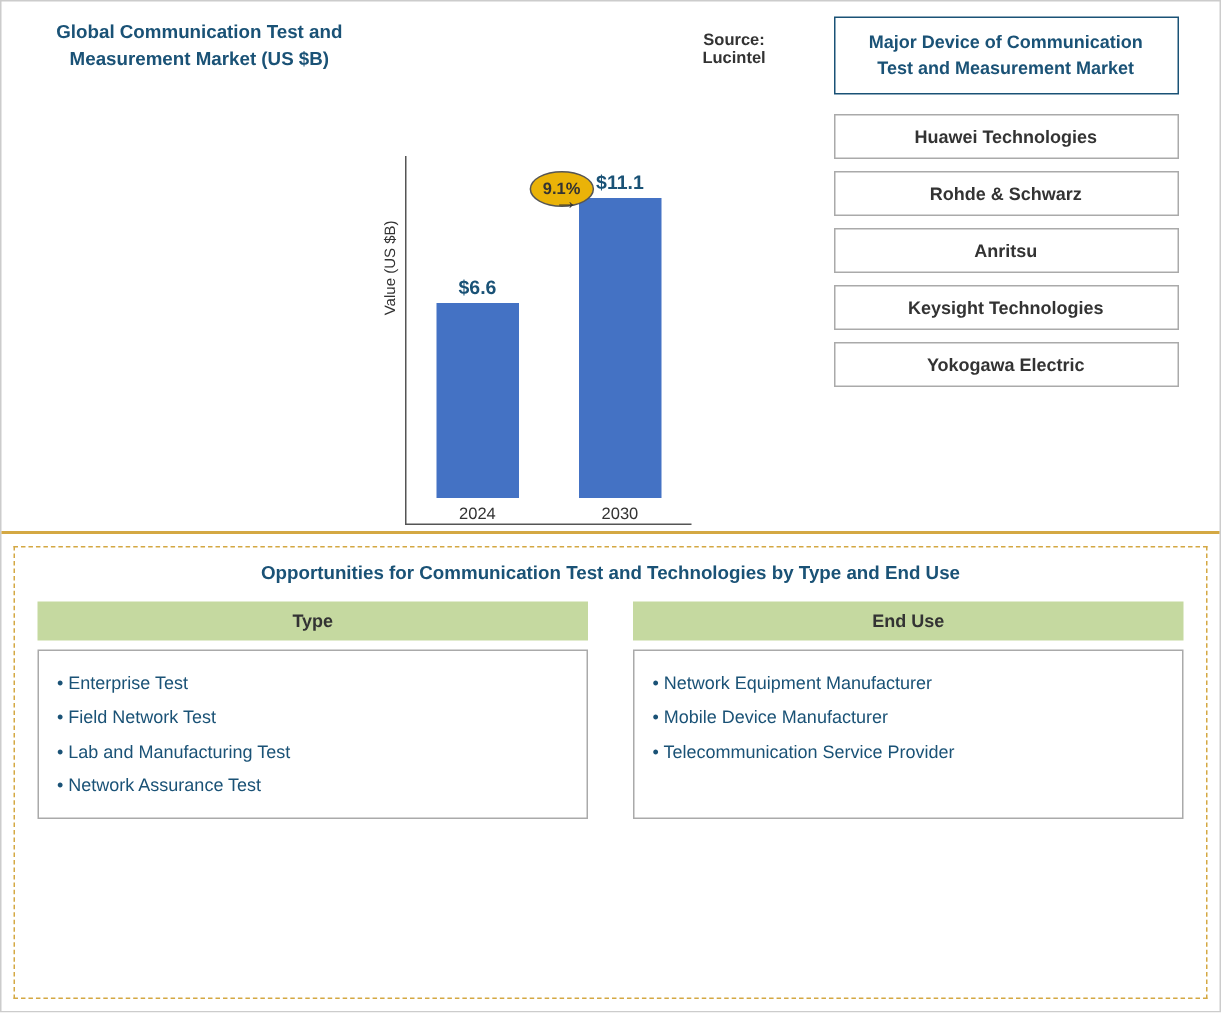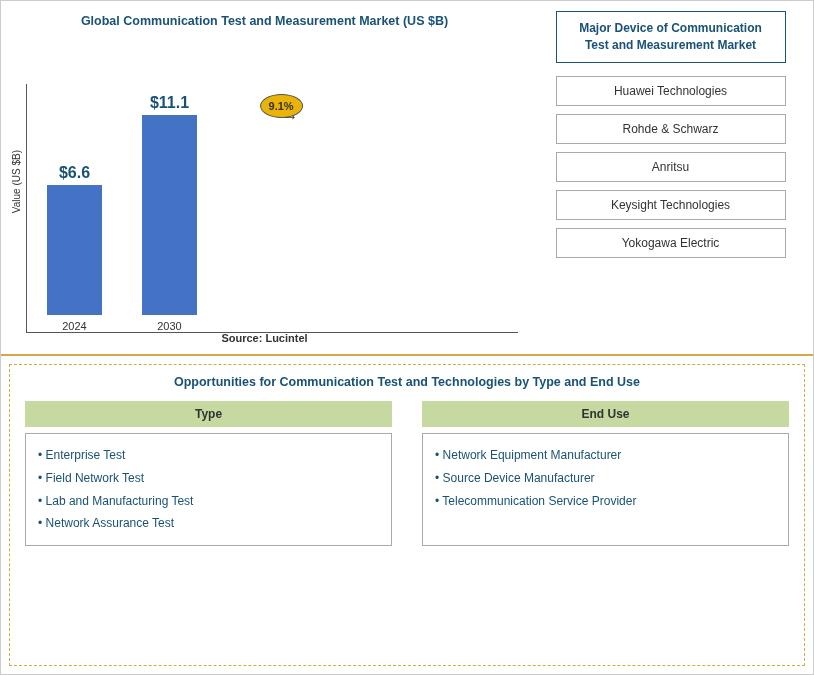--- a/index.html
+++ b/index.html
@@ -26,21 +26,20 @@
       flex-direction: row;
       height: 355px;
       border-bottom: 2px solid #d4a843;
     }
 
     
     .chart-area {
       flex: 1;
       padding: 12px 10px 10px 10px;
       display: flex;
-      flex-direction: column;
     }
 
     .chart-title {
       text-align: center;
       font-weight: bold;
       font-size: 12.5px;
       color: #1a5276;
       margin-bottom: 8px;
       line-height: 1.4;
     }
@@ -80,21 +79,21 @@
     }
 
     .bar-group {
       display: flex;
       flex-direction: column;
       align-items: center;
     }
 
     .bar-value {
       font-weight: bold;
-      font-size: 16px;
+      font-size: 13px;
       color: #1a5276;
       margin-bottom: 3px;
     }
 
     .bar {
       width: 55px;
       background-color: #4472c4;
     }
 
     .bar-label {
@@ -155,20 +154,21 @@
       margin-bottom: 5px;
     }
 
     .player-item {
       border: 1px solid #aaa;
       padding: 7px 10px;
       text-align: center;
       font-size: 12px;
       color: #333;
       width: 230px;
+      font-weight: bold;
     }
 
     
     .bottom-section {
       flex: 1;
       padding: 10px 15px;
       border: 1.5px dashed #d4a843;
       margin: 8px;
     }
 
@@ -289,21 +289,21 @@
             <li>Network Assurance Test</li>
           </ul>
         </div>
       </div>
 
       <div class="column">
         <div class="column-header">End Use</div>
         <div class="column-content">
           <ul>
             <li>Network Equipment Manufacturer</li>
-            <li>Source Device Manufacturer</li>
+            <li>Mobile Device Manufacturer</li>
             <li>Telecommunication Service Provider</li>
           </ul>
         </div>
       </div>
 
     </div>
   </div>
 
 </div>
 

